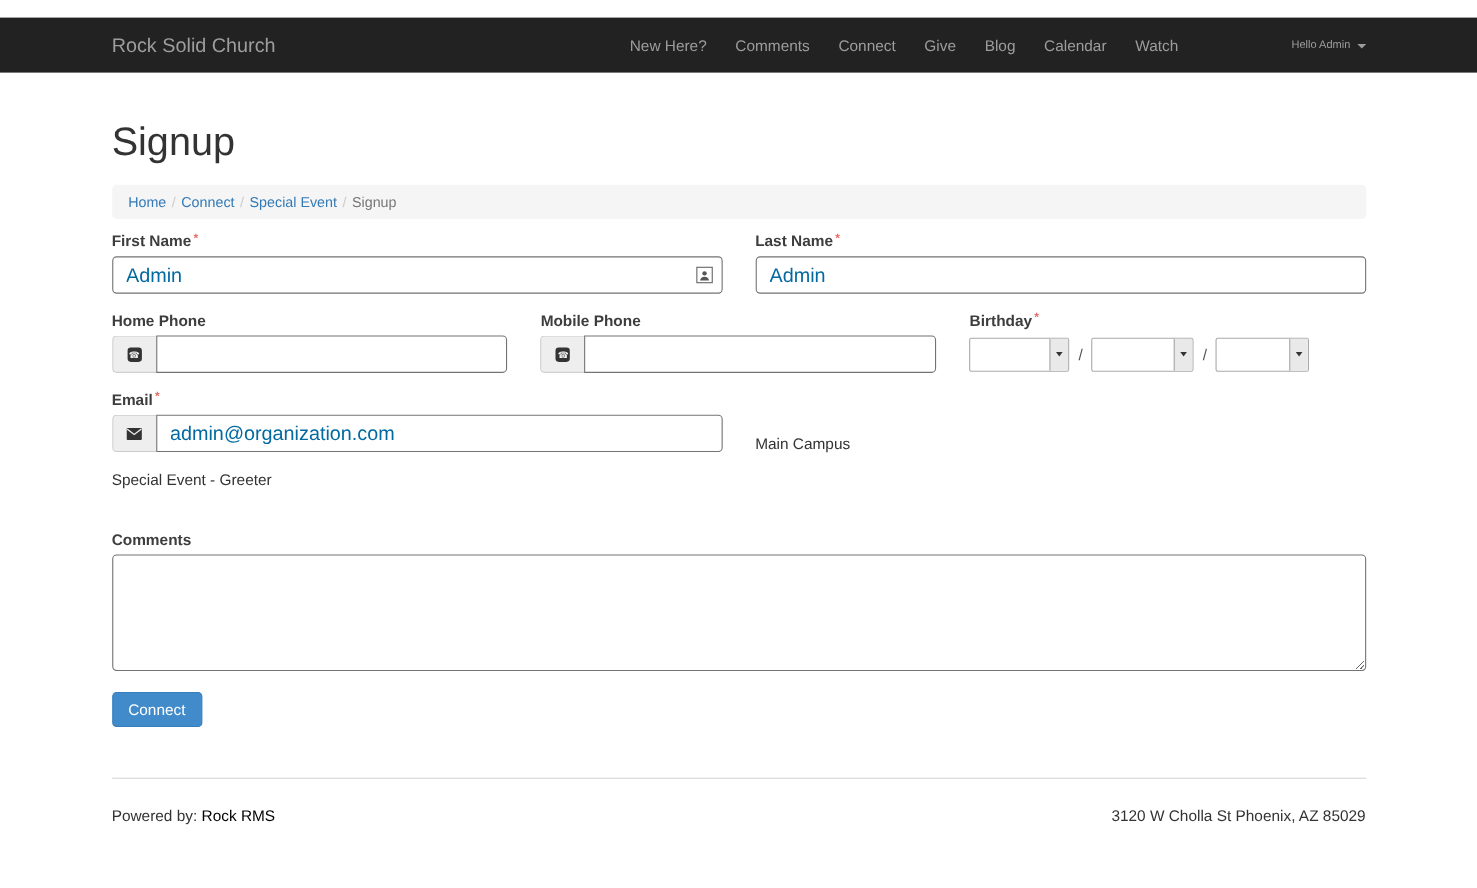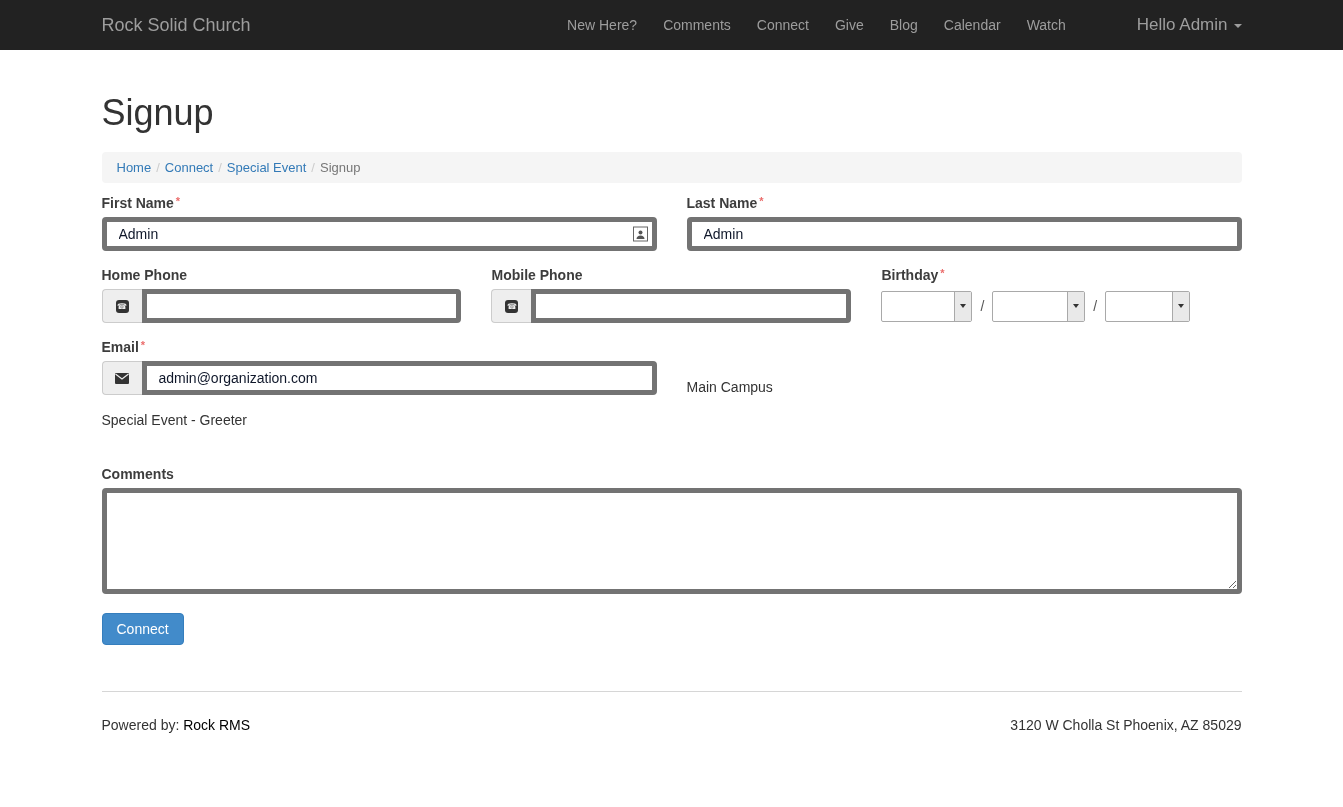--- a/index.html
+++ b/index.html
@@ -8,28 +8,28 @@
     font-family: "Liberation Sans", sans-serif;
     font-size:14px;
     color:#333;
     background:#fff;
   }
   a { text-decoration:none; }
 
   
   .navbar { background:#222; height:50px; }
   .navbar-inner {
-    width:1140px; margin:0 auto; height:100%;
-    display:flex; align-items:center;
+    width:1140px; margin:16px auto; height:100%;
+    display:flex; align-items:center;gap:32px;
   }
   .navbar-brand { color:#9d9d9d; font-size:18px; cursor:pointer; }
   .nav-items { display:flex; margin-left:auto; align-items:center; }
   .nav-item { color:#9d9d9d; font-size:14px; padding:0 13px; cursor:pointer; }
   .user-menu {
-    color:#9d9d9d; font-size:17px; margin-left:58px;
+    color:#9d9d9d; font-size:10px; margin-left:58px;
     display:flex; align-items:center; gap:6px; cursor:pointer;
   }
   .caret {
     display:inline-block; width:0; height:0;
     border-left:4px solid transparent; border-right:4px solid transparent;
     border-top:4px solid #9d9d9d; margin-top:2px;
   }
 
   
   .container { width:1140px; margin:0 auto; }
@@ -51,22 +51,22 @@
   .form-group { margin-bottom:16px; }
   .control-label {
     display:block; font-weight:bold; font-size:14px;
     color:#3d3d3d; margin-bottom:6px;
   }
   .required-marker {
     color:#eb6c6b; font-size:11px; font-weight:bold;
     vertical-align:top; margin-left:2px;
   }
   .form-control {
-    width:100%; height:34px; padding:6px 12px; font-size:14px; color:#0f172a;
-    border:5px solid #737373; border-radius:4px; background:#fff; outline:none;
+    width:100%; height:34px; padding:6px 12px; font-size:18px; color:#0369a1;
+    border:1px solid #737373; border-radius:4px; background:#fff; outline:none;
   }
   .static-value { font-size:14px; color:#333; padding-top:1px; }
 
   .input-wrap { position:relative; }
   .autofill-icon {
     position:absolute; right:9px; top:50%; transform:translateY(-50%);
     width:15px; height:15px; border:1px solid #666; background:#fff;
     display:flex; align-items:center; justify-content:center;
   }
 

